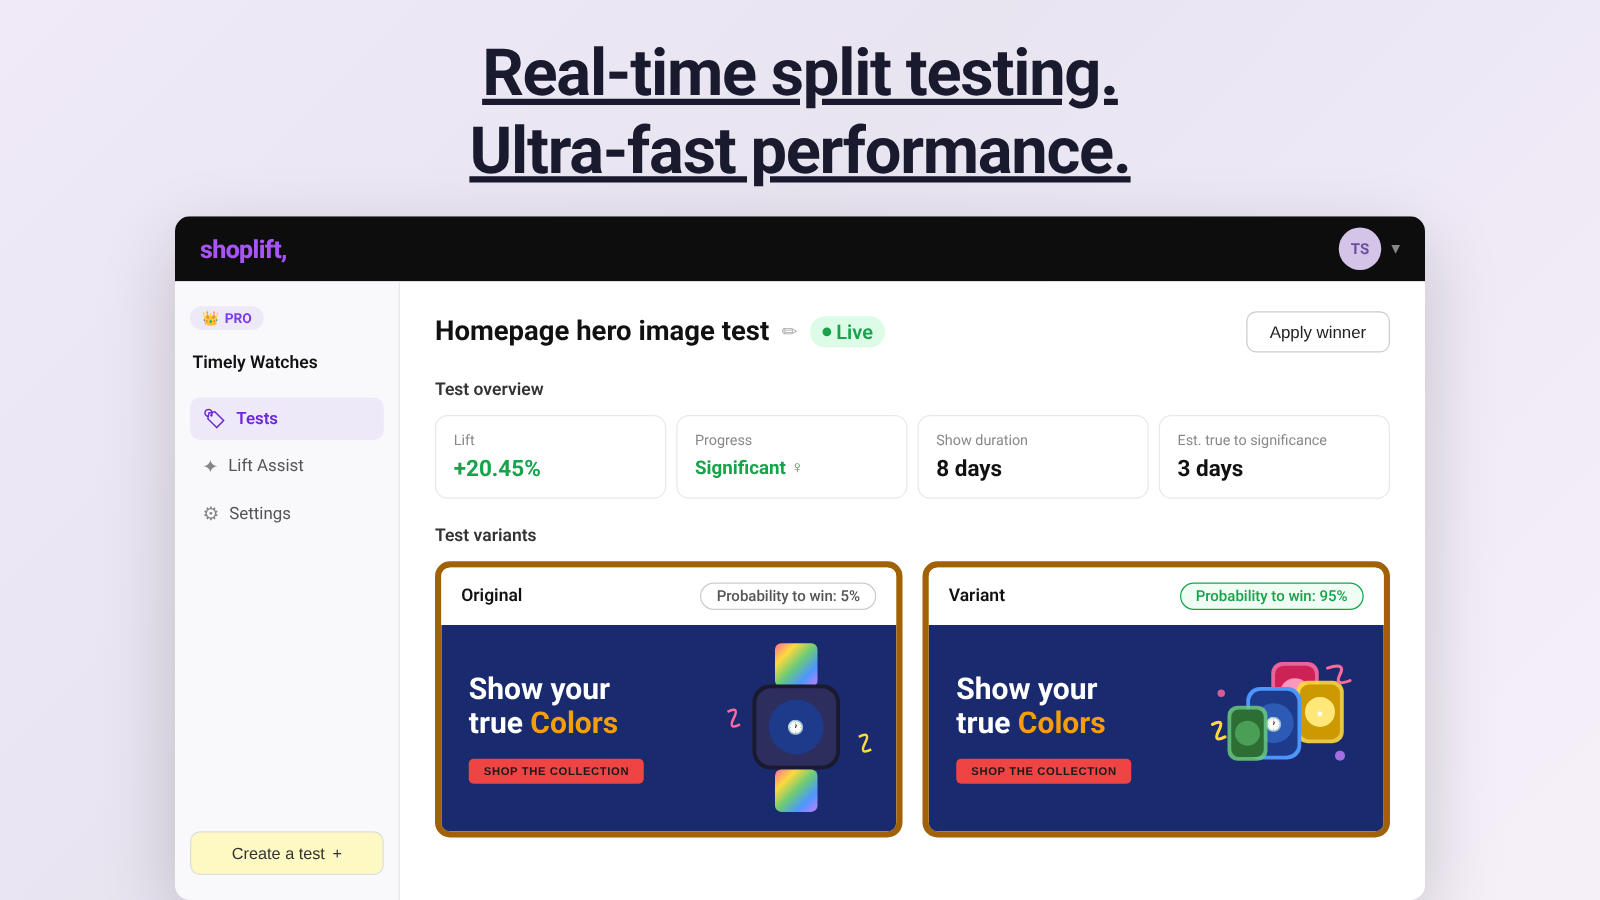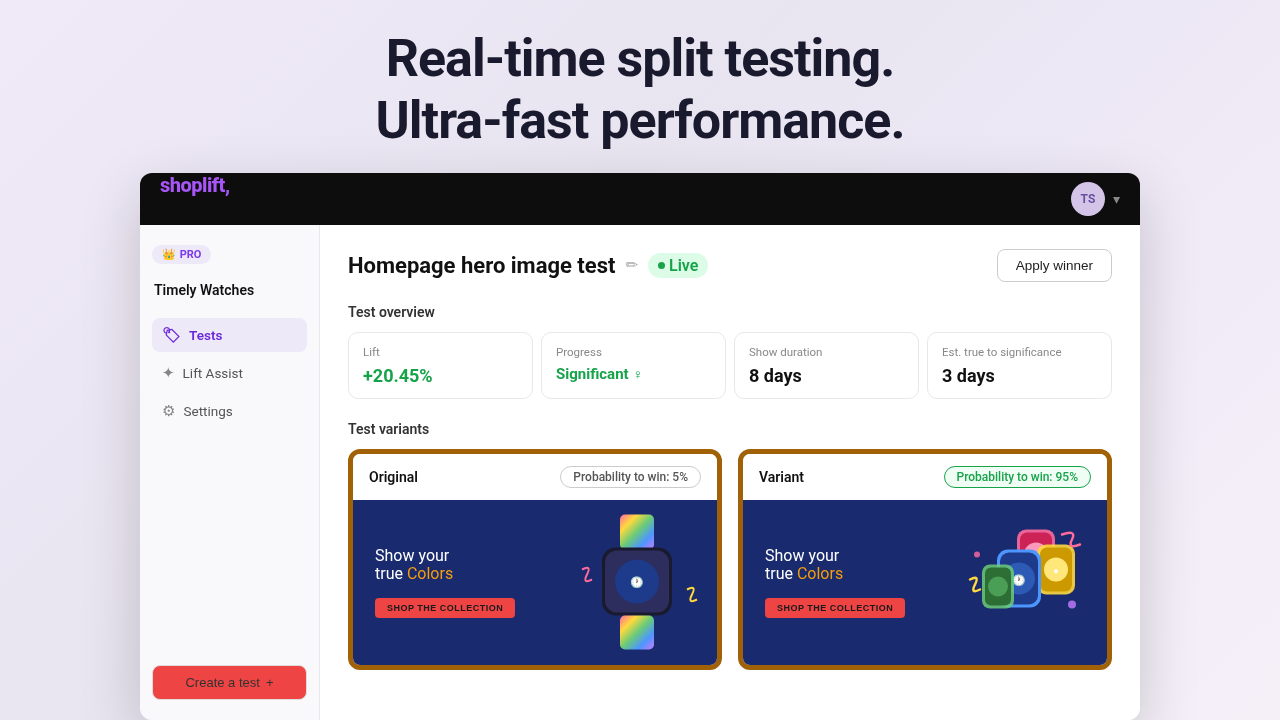--- a/index.html
+++ b/index.html
@@ -18,38 +18,40 @@
     .hero-text {
       text-align: center;
       padding: 28px 0 20px;
       color: #1a1a2e;
     }
     .hero-text h1 {
       font-size: 52px;
       font-weight: 700;
       line-height: 1.2;
       letter-spacing: -1px;
+      text-decoration: underline;
     }
 
     
     .app-window {
       width: 1000px;
       border-radius: 12px;
       overflow: hidden;
       box-shadow: 0 20px 60px rgba(0,0,0,0.18);
       display: flex;
       flex-direction: column;
       flex: 1;
     }
 
     
     .topnav {
       background: #0d0d0d;
       height: 52px;
       display: flex;
+      align-items: center;
       justify-content: space-between;
       padding: 0 20px;
       flex-shrink: 0;
     }
     .topnav-logo {
       color: white;
       font-size: 20px;
       font-weight: 800;
       letter-spacing: -0.5px;
     }
@@ -143,21 +145,21 @@
     .sidebar-icon {
       font-size: 15px;
       opacity: 0.7;
     }
     .sidebar-item.active .sidebar-icon {
       opacity: 1;
     }
 
     .create-test-btn {
       margin-top: auto;
-      background: #ef4444;
+      background: #fef9c3;
       border: 1.5px solid #ddd;
       border-radius: 8px;
       padding: 9px 14px;
       font-size: 13px;
       font-weight: 500;
       color: #333;
       cursor: pointer;
       display: flex;
       align-items: center;
       justify-content: center;
@@ -314,22 +316,22 @@
       overflow: hidden;
       display: flex;
       align-items: center;
     }
     .watch-ad-text {
       padding: 20px 22px;
       z-index: 2;
       flex-shrink: 0;
     }
     .watch-ad-headline {
-      font-size: 16px;
-      font-weight: 400;
+      font-size: 24px;
+      font-weight: 700;
       color: white;
       line-height: 1.15;
       margin-bottom: 12px;
     }
     .watch-ad-headline .colored {
       color: #f59e0b;
     }
     .shop-btn {
       background: #ef4444;
       color: #1a1a1a;

